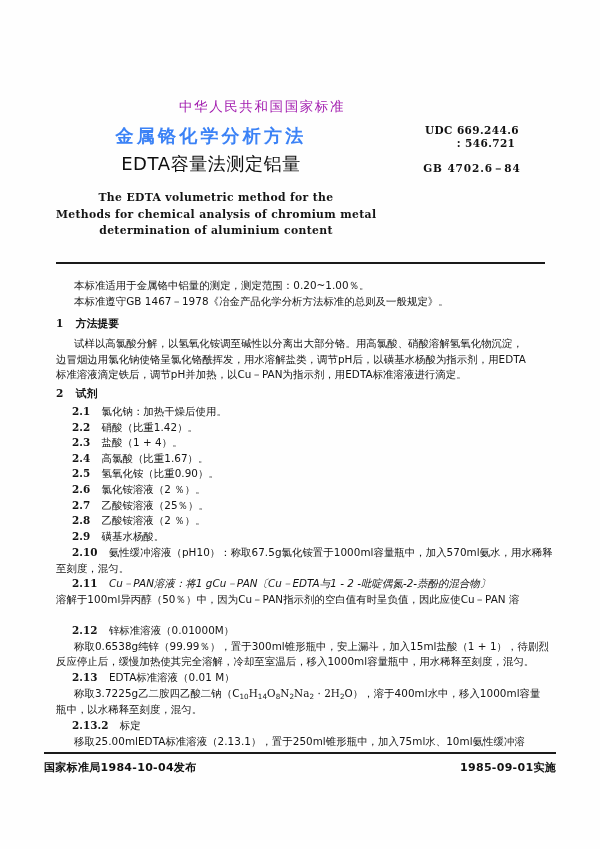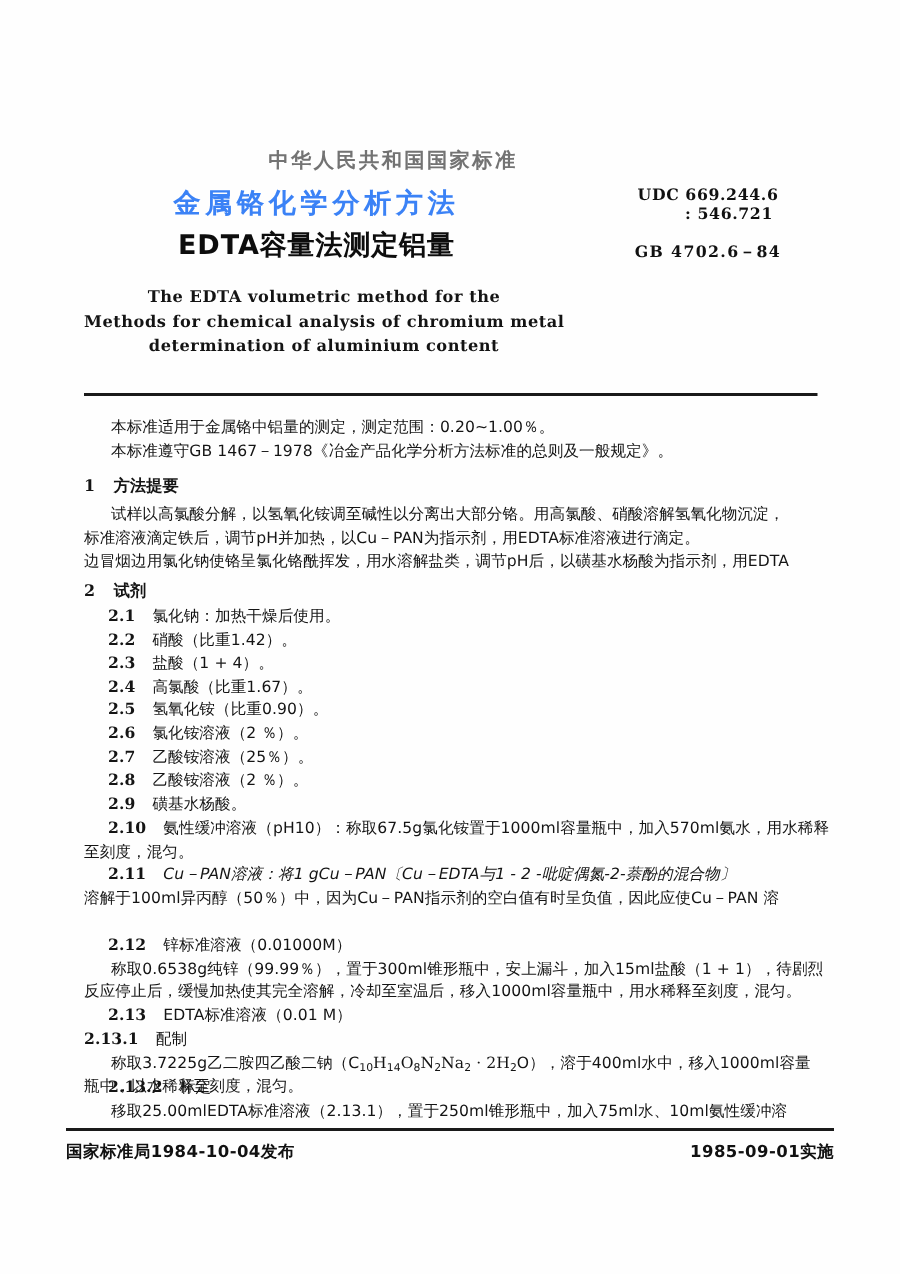--- a/index.html
+++ b/index.html
@@ -24,42 +24,42 @@
     background: #fefefe;
   }
 
   
   .hdr-national {
     position: absolute;
     left: 0; top: 98px;
     width: 524px;
     text-align: center;
     font-size: 13.5px;
-    font-weight: bold;
+    font-weight: normal;
     letter-spacing: 1.6px;
-    color: #737373;
+    color: #a21caf;
   }
 
   .title-wrap {
     position: absolute;
     left: 56px; top: 123px;
     width: 310px;
     text-align: center;
   }
   .title-line1 {
     font-size: 18px;
     font-weight: bold;
     letter-spacing: 3.2px;
     color: #3b82f6;
     line-height: 25px;
     white-space: nowrap;
   }
   .title-line2 {
     font-size: 18px;
-    font-weight: bold;
+    font-weight: normal;
     letter-spacing: 0.6px;
     color: #0d0d0d;
     line-height: 25px;
     margin-top: 3px;
     white-space: nowrap;
   }
 
   .code-block {
     position: absolute;
     left: 382px; top: 124px;
@@ -206,22 +206,22 @@
 
   <div class="body-text" style="top:316px;">
     <div class="ln">
       <span class="secnum">1</span>
       <span class="sechead" style="margin-left:9px;">方法提要</span>
     </div>
   </div>
 
   <div class="body-text" style="top:336px;">
     <div class="ln indent1">试样以高氯酸分解，以氢氧化铵调至碱性以分离出大部分铬。用高氯酸、硝酸溶解氢氧化物沉淀，</div>
+    <div class="ln">边冒烟边用氯化钠使铬呈氯化铬酰挥发，用水溶解盐类，调节pH后，以磺基水杨酸为指示剂，用EDTA</div>
     <div class="ln">标准溶液滴定铁后，调节pH并加热，以Cu－PAN为指示剂，用EDTA标准溶液进行滴定。</div>
-    <div class="ln">边冒烟边用氯化钠使铬呈氯化铬酰挥发，用水溶解盐类，调节pH后，以磺基水杨酸为指示剂，用EDTA</div>
   </div>
 
   <div class="body-text" style="top:386px;">
     <div class="ln">
       <span class="secnum">2</span>
       <span class="sechead" style="margin-left:9px;">试剂</span>
     </div>
   </div>
 
   <div class="body-text" style="top:404px;">
@@ -289,24 +289,20 @@
   </div>
 
   <div class="body-text" style="top:670px;">
     <div class="ln indent-sec">
       <span class="num">2.13</span>
       <span style="margin-left:8px;">EDTA标准溶液（0.01 M）</span>
     </div>
   </div>
 
   <div class="body-text" style="top:686px;">
-    <div class="ln">
-      <span class="num">2.13.1</span>
-      <span style="margin-left:8px;">配制</span>
-    </div>
     <div class="ln indent1">
       <span>称取3.7225g乙二胺四乙酸二钠（C</span><sub>10</sub><span class="lat">H</span><sub>14</sub><span class="lat">O</span><sub>8</sub><span class="lat">N</span><sub>2</sub><span class="lat">Na</span><sub>2</sub><span class="lat"> · 2H</span><sub>2</sub><span>O），溶于400ml水中，移入1000ml容量</span>
     </div>
     <div class="ln">瓶中，以水稀释至刻度，混匀。</div>
   </div>
 
   <div class="body-text" style="top:718px;">
     <div class="ln indent-sec">
       <span class="num">2.13.2</span>
       <span style="margin-left:8px;">标定</span>

